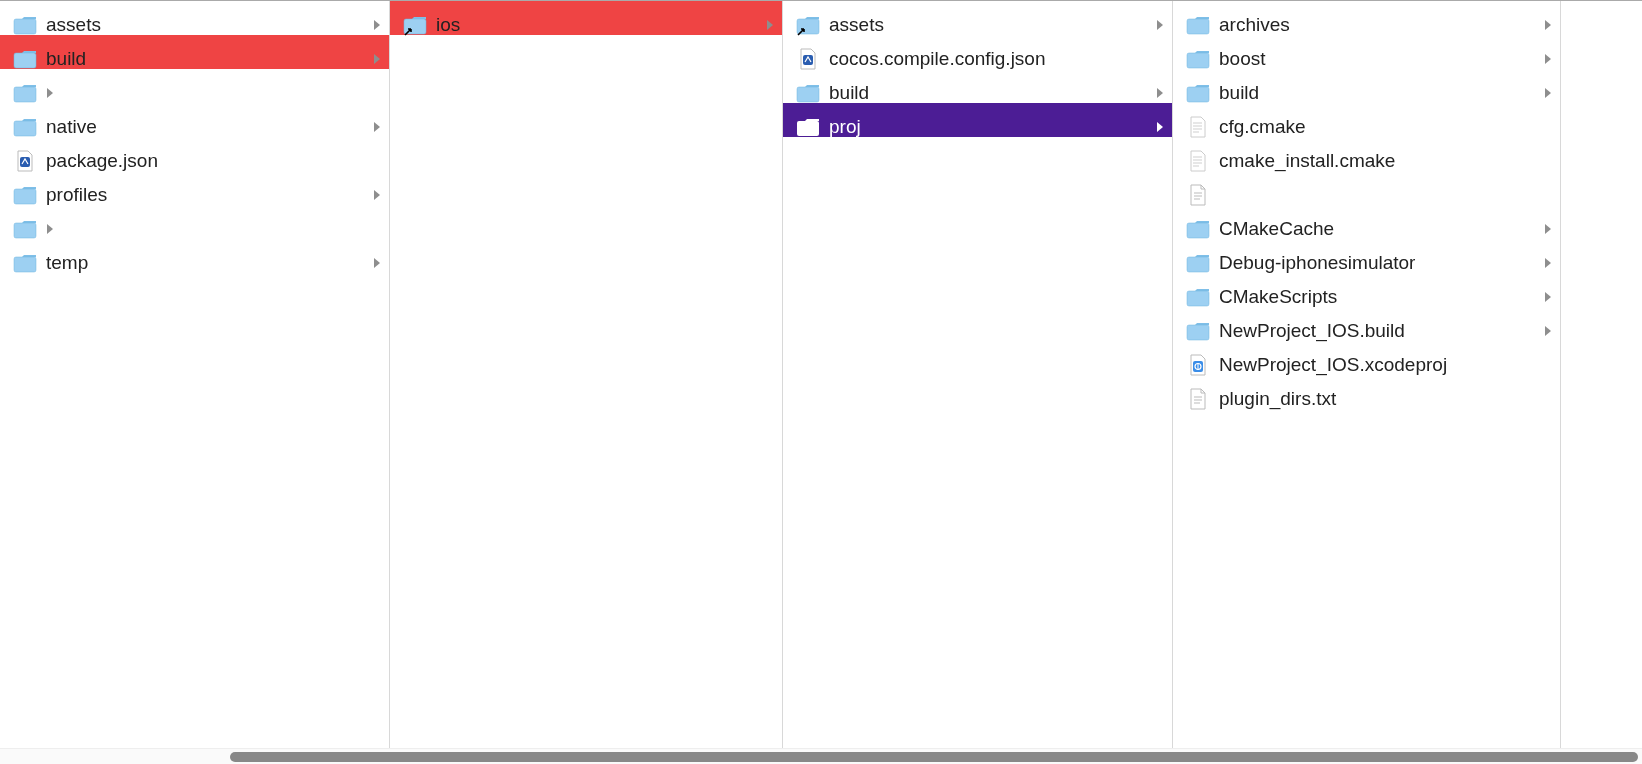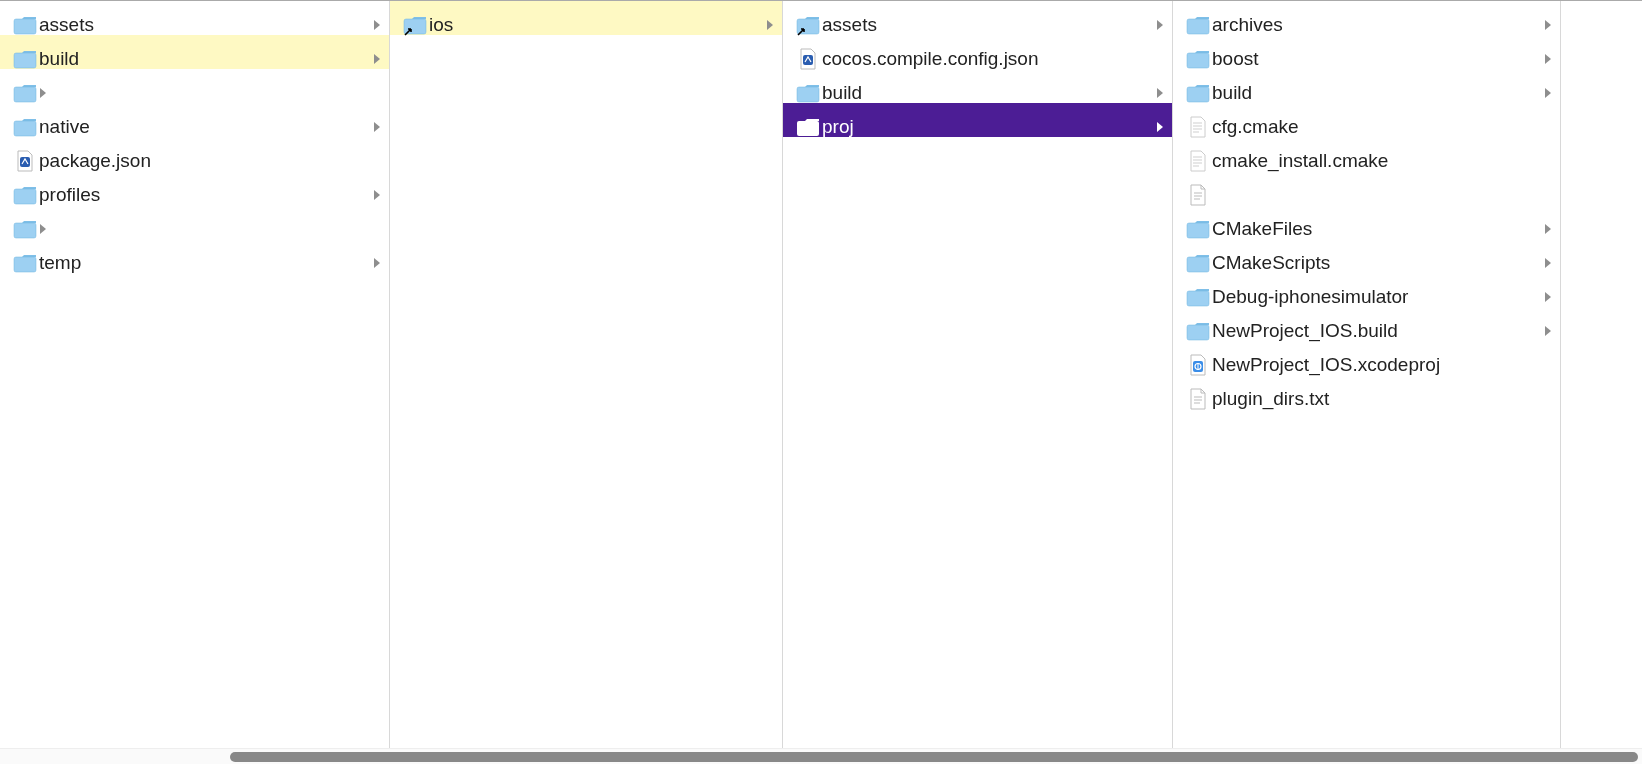--- a/index.html
+++ b/index.html
@@ -25,28 +25,28 @@
     .column:nth-child(1) { width: 390px; }
     .column:nth-child(2) { width: 393px; }
     .column:nth-child(3) { width: 390px; }
     .column:nth-child(4) { width: 388px; }
     .row {
       display: flex;
       align-items: center;
       height: 34px;
       padding: 14px 6px 0 12px;
       cursor: default;
-      gap: 1px;
+      gap: 8px;
     }
     .row.selected-active {
       background: #4c1d95;
       color: #fff;
     }
     .row.selected-inactive {
-      background: #fef9c3;
+      background: #ef4444;
       color: #000;
     }
     .icon-box {
       width: 26px;
       height: 26px;
       display: flex;
       align-items: center;
       justify-content: center;
       flex-shrink: 0;
     }
@@ -355,51 +355,51 @@
         </span>
       </div>
       <div class="row">
         <span class="icon-box">
           <svg width="26" height="24" viewBox="0 0 26 24">
       <path d="M2 6 L10 6 L12 4 L24 4 L24 6 Z" fill="#7fbfe8"></path>
       <rect x="2" y="6" width="22" height="15" rx="2" fill="#9dd0f2" stroke="#6fb4df" stroke-width="0.5"></rect>
 
     </svg>
         </span>
-        <span class="label">CMakeFiles</span>
+        <span class="label">CMakeCache</span>
+        <span class="chev">
+          <svg width="8" height="12" viewBox="0 0 8 12">
+            <path d="M1 1 L7 6 L1 11 Z" fill="#8e8e8e"></path>
+          </svg>
+        </span>
+      </div>
+      <div class="row">
+        <span class="icon-box">
+          <svg width="26" height="24" viewBox="0 0 26 24">
+      <path d="M2 6 L10 6 L12 4 L24 4 L24 6 Z" fill="#7fbfe8"></path>
+      <rect x="2" y="6" width="22" height="15" rx="2" fill="#9dd0f2" stroke="#6fb4df" stroke-width="0.5"></rect>
+
+    </svg>
+        </span>
+        <span class="label">Debug-iphonesimulator</span>
         <span class="chev">
           <svg width="8" height="12" viewBox="0 0 8 12">
             <path d="M1 1 L7 6 L1 11 Z" fill="#8e8e8e"></path>
           </svg>
         </span>
       </div>
       <div class="row">
         <span class="icon-box">
           <svg width="26" height="24" viewBox="0 0 26 24">
       <path d="M2 6 L10 6 L12 4 L24 4 L24 6 Z" fill="#7fbfe8"></path>
       <rect x="2" y="6" width="22" height="15" rx="2" fill="#9dd0f2" stroke="#6fb4df" stroke-width="0.5"></rect>
 
     </svg>
         </span>
         <span class="label">CMakeScripts</span>
-        <span class="chev">
-          <svg width="8" height="12" viewBox="0 0 8 12">
-            <path d="M1 1 L7 6 L1 11 Z" fill="#8e8e8e"></path>
-          </svg>
-        </span>
-      </div>
-      <div class="row">
-        <span class="icon-box">
-          <svg width="26" height="24" viewBox="0 0 26 24">
-      <path d="M2 6 L10 6 L12 4 L24 4 L24 6 Z" fill="#7fbfe8"></path>
-      <rect x="2" y="6" width="22" height="15" rx="2" fill="#9dd0f2" stroke="#6fb4df" stroke-width="0.5"></rect>
-
-    </svg>
-        </span>
-        <span class="label">Debug-iphonesimulator</span>
         <span class="chev">
           <svg width="8" height="12" viewBox="0 0 8 12">
             <path d="M1 1 L7 6 L1 11 Z" fill="#8e8e8e"></path>
           </svg>
         </span>
       </div>
       <div class="row">
         <span class="icon-box">
           <svg width="26" height="24" viewBox="0 0 26 24">
       <path d="M2 6 L10 6 L12 4 L24 4 L24 6 Z" fill="#7fbfe8"></path>

